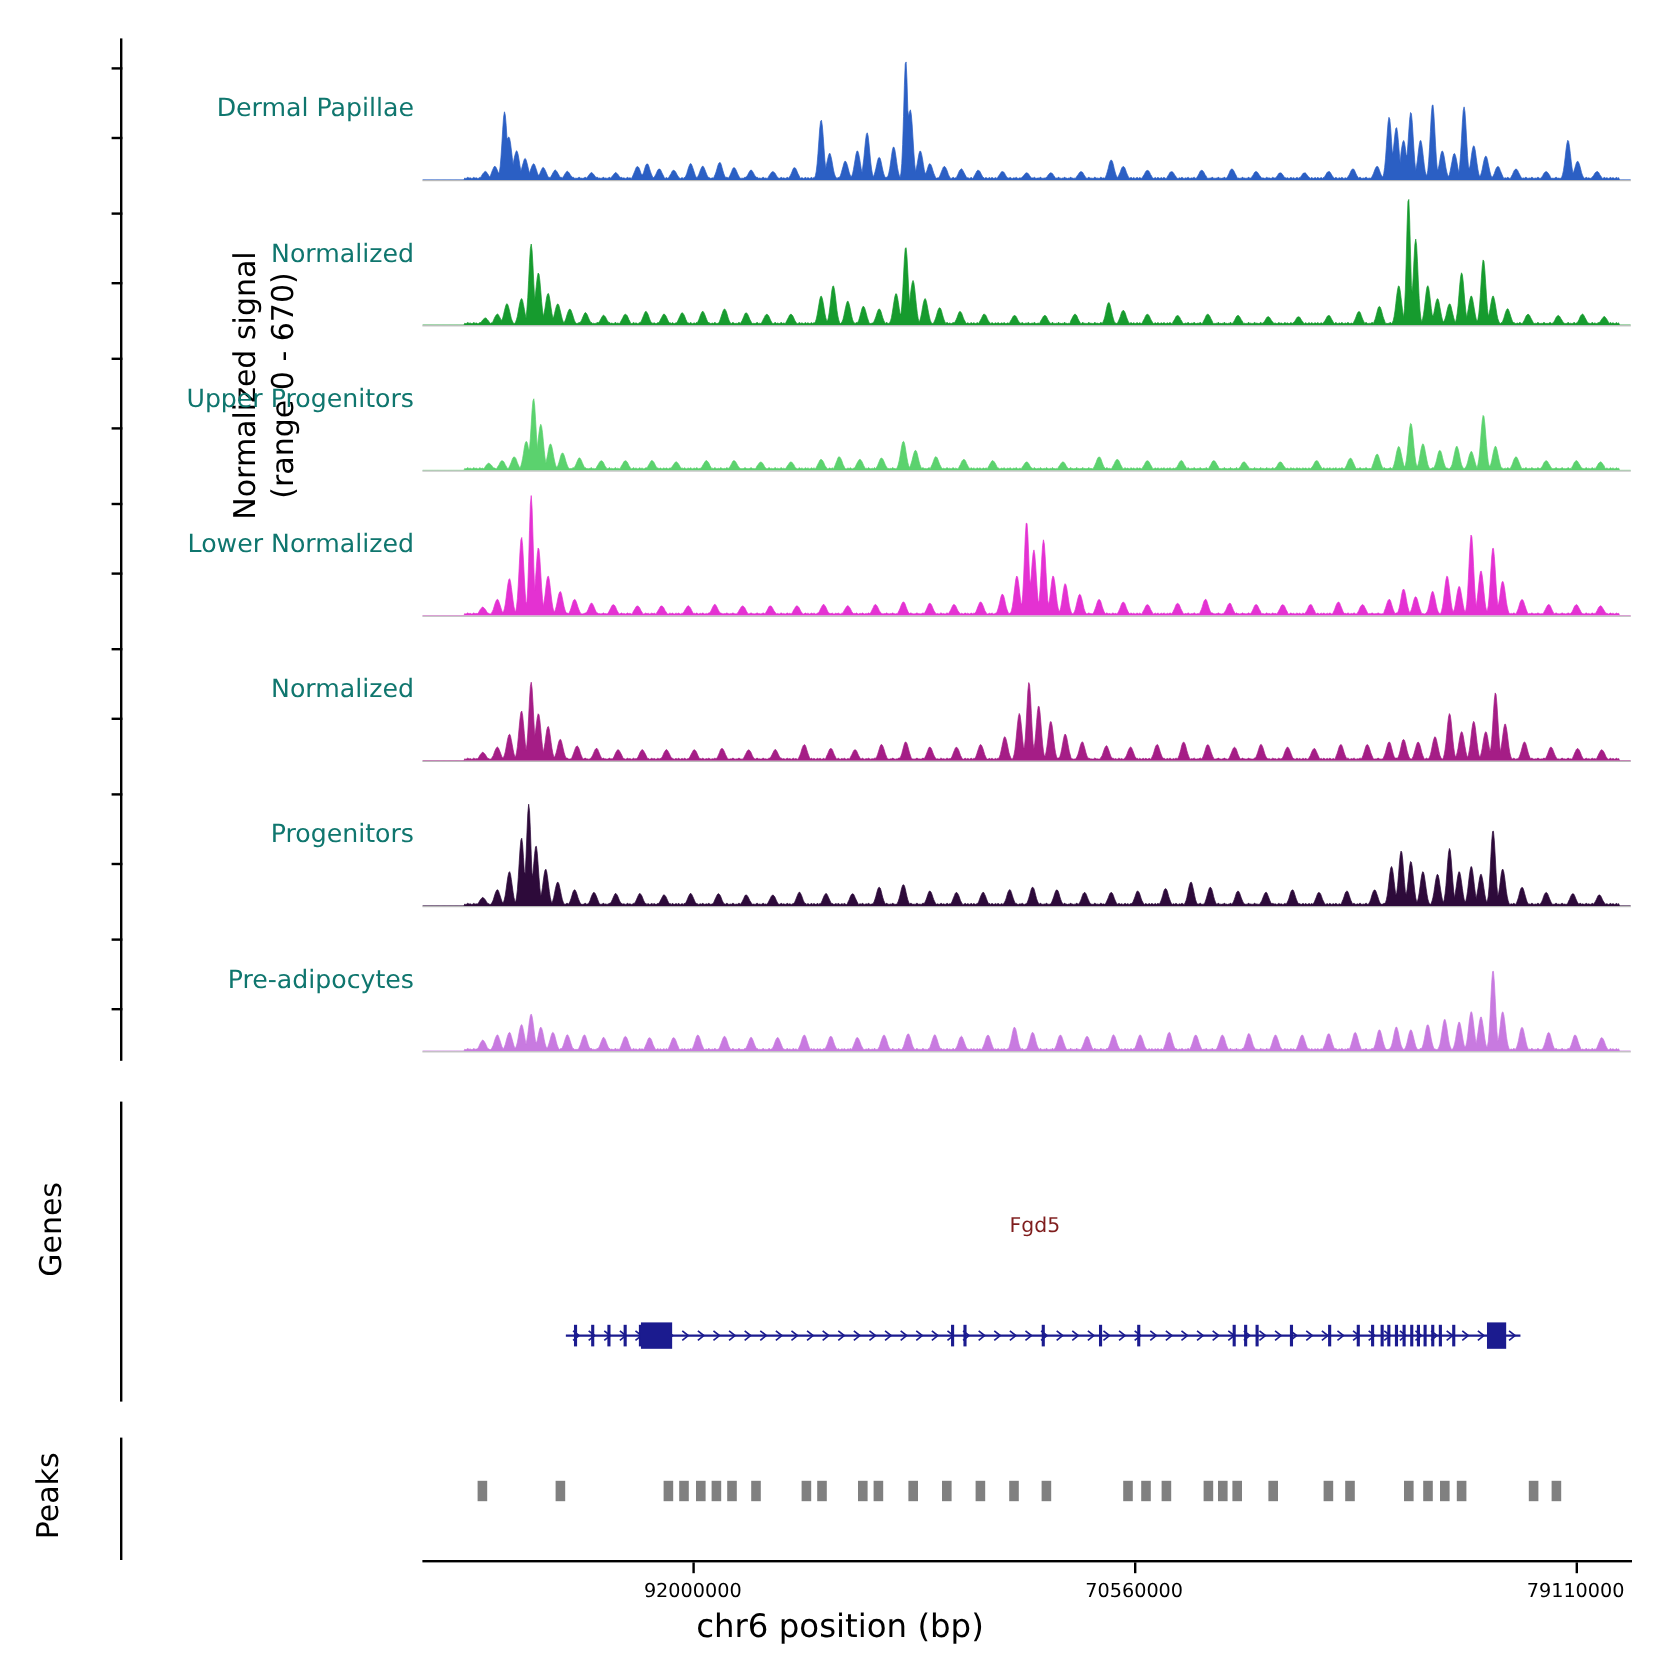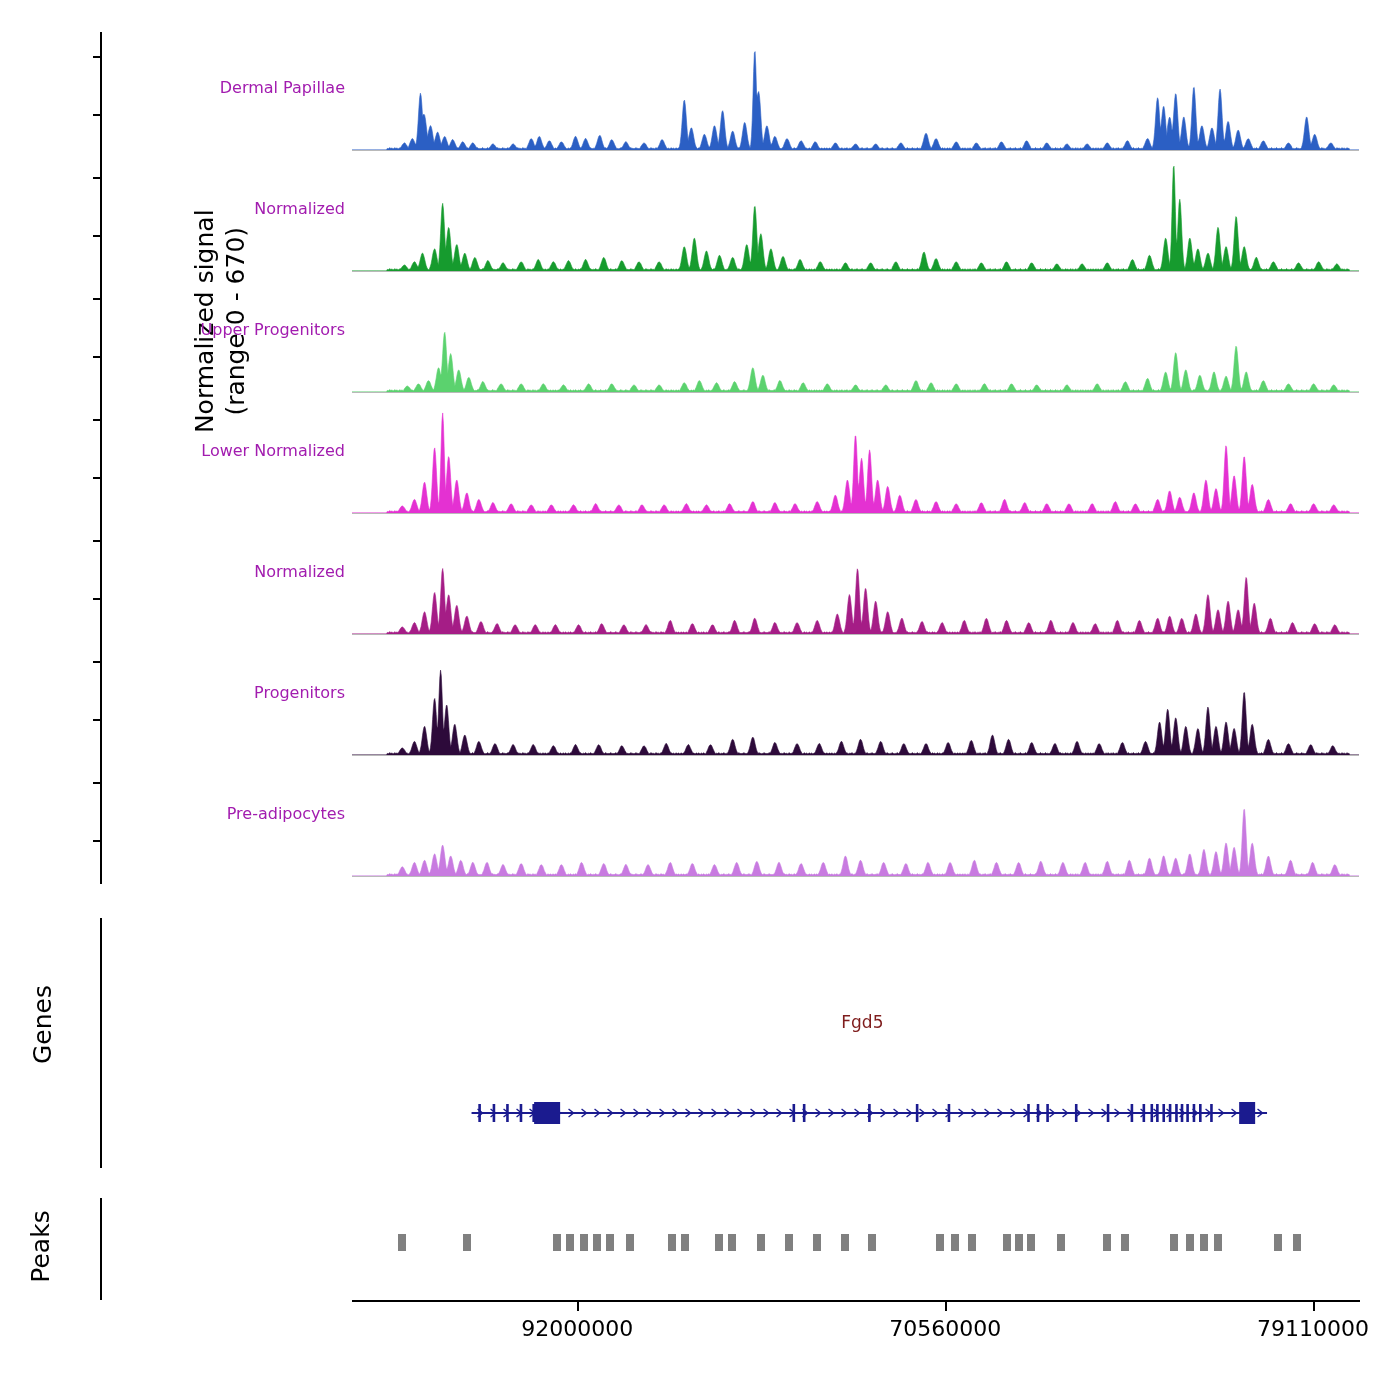--- a/index.html
+++ b/index.html
@@ -73,22 +73,22 @@
   }
 
   
   .track {
     position: absolute;
     left: 352px;
     width: 1007px;
   }
   .track-name {
     position: absolute;
-    font-size: 16px;
-    color: #a21caf;
+    font-size: 21px;
+    color: #0f766e;
     white-space: nowrap;
     text-align: right;
   }
   .track-baseline {
     position: absolute;
     left: 352px;
     width: 1007px;
     height: 1px;
     background: #b9b9b9;
   }
@@ -135,21 +135,21 @@
     background: #000;
   }
   .xtick {
     position: absolute;
     width: 2px;
     height: 9px;
     background: #000;
   }
   .xticklabel {
     position: absolute;
-    font-size: 22px;
+    font-size: 16px;
     color: #000;
     transform: translateX(-50%);
     white-space: nowrap;
   }
   .xlabel {
     position: absolute;
     left: 0;
     width: 1400px;
     text-align: center;
     font-size: 27px;
@@ -370,14 +370,15 @@
 
   <div class="xaxis-line" style="top:1300px;"></div>
   <div id="xticks">
       <div class="xtick" style="left: 577.311px; top: 1302px;"></div>
       <div class="xticklabel" style="left: 577.311px; top: 1316px;">92000000</div>
       <div class="xtick" style="left: 945.164px; top: 1302px;"></div>
       <div class="xticklabel" style="left: 945.164px; top: 1316px;">70560000</div>
       <div class="xtick" style="left: 1313.02px; top: 1302px;"></div>
       <div class="xticklabel" style="left: 1313.02px; top: 1316px;">79110000</div>
     </div>
+  <div class="xlabel" style="top:1340px;">chr6 position (bp)</div>
 
 </div>
 
 </body></html>

